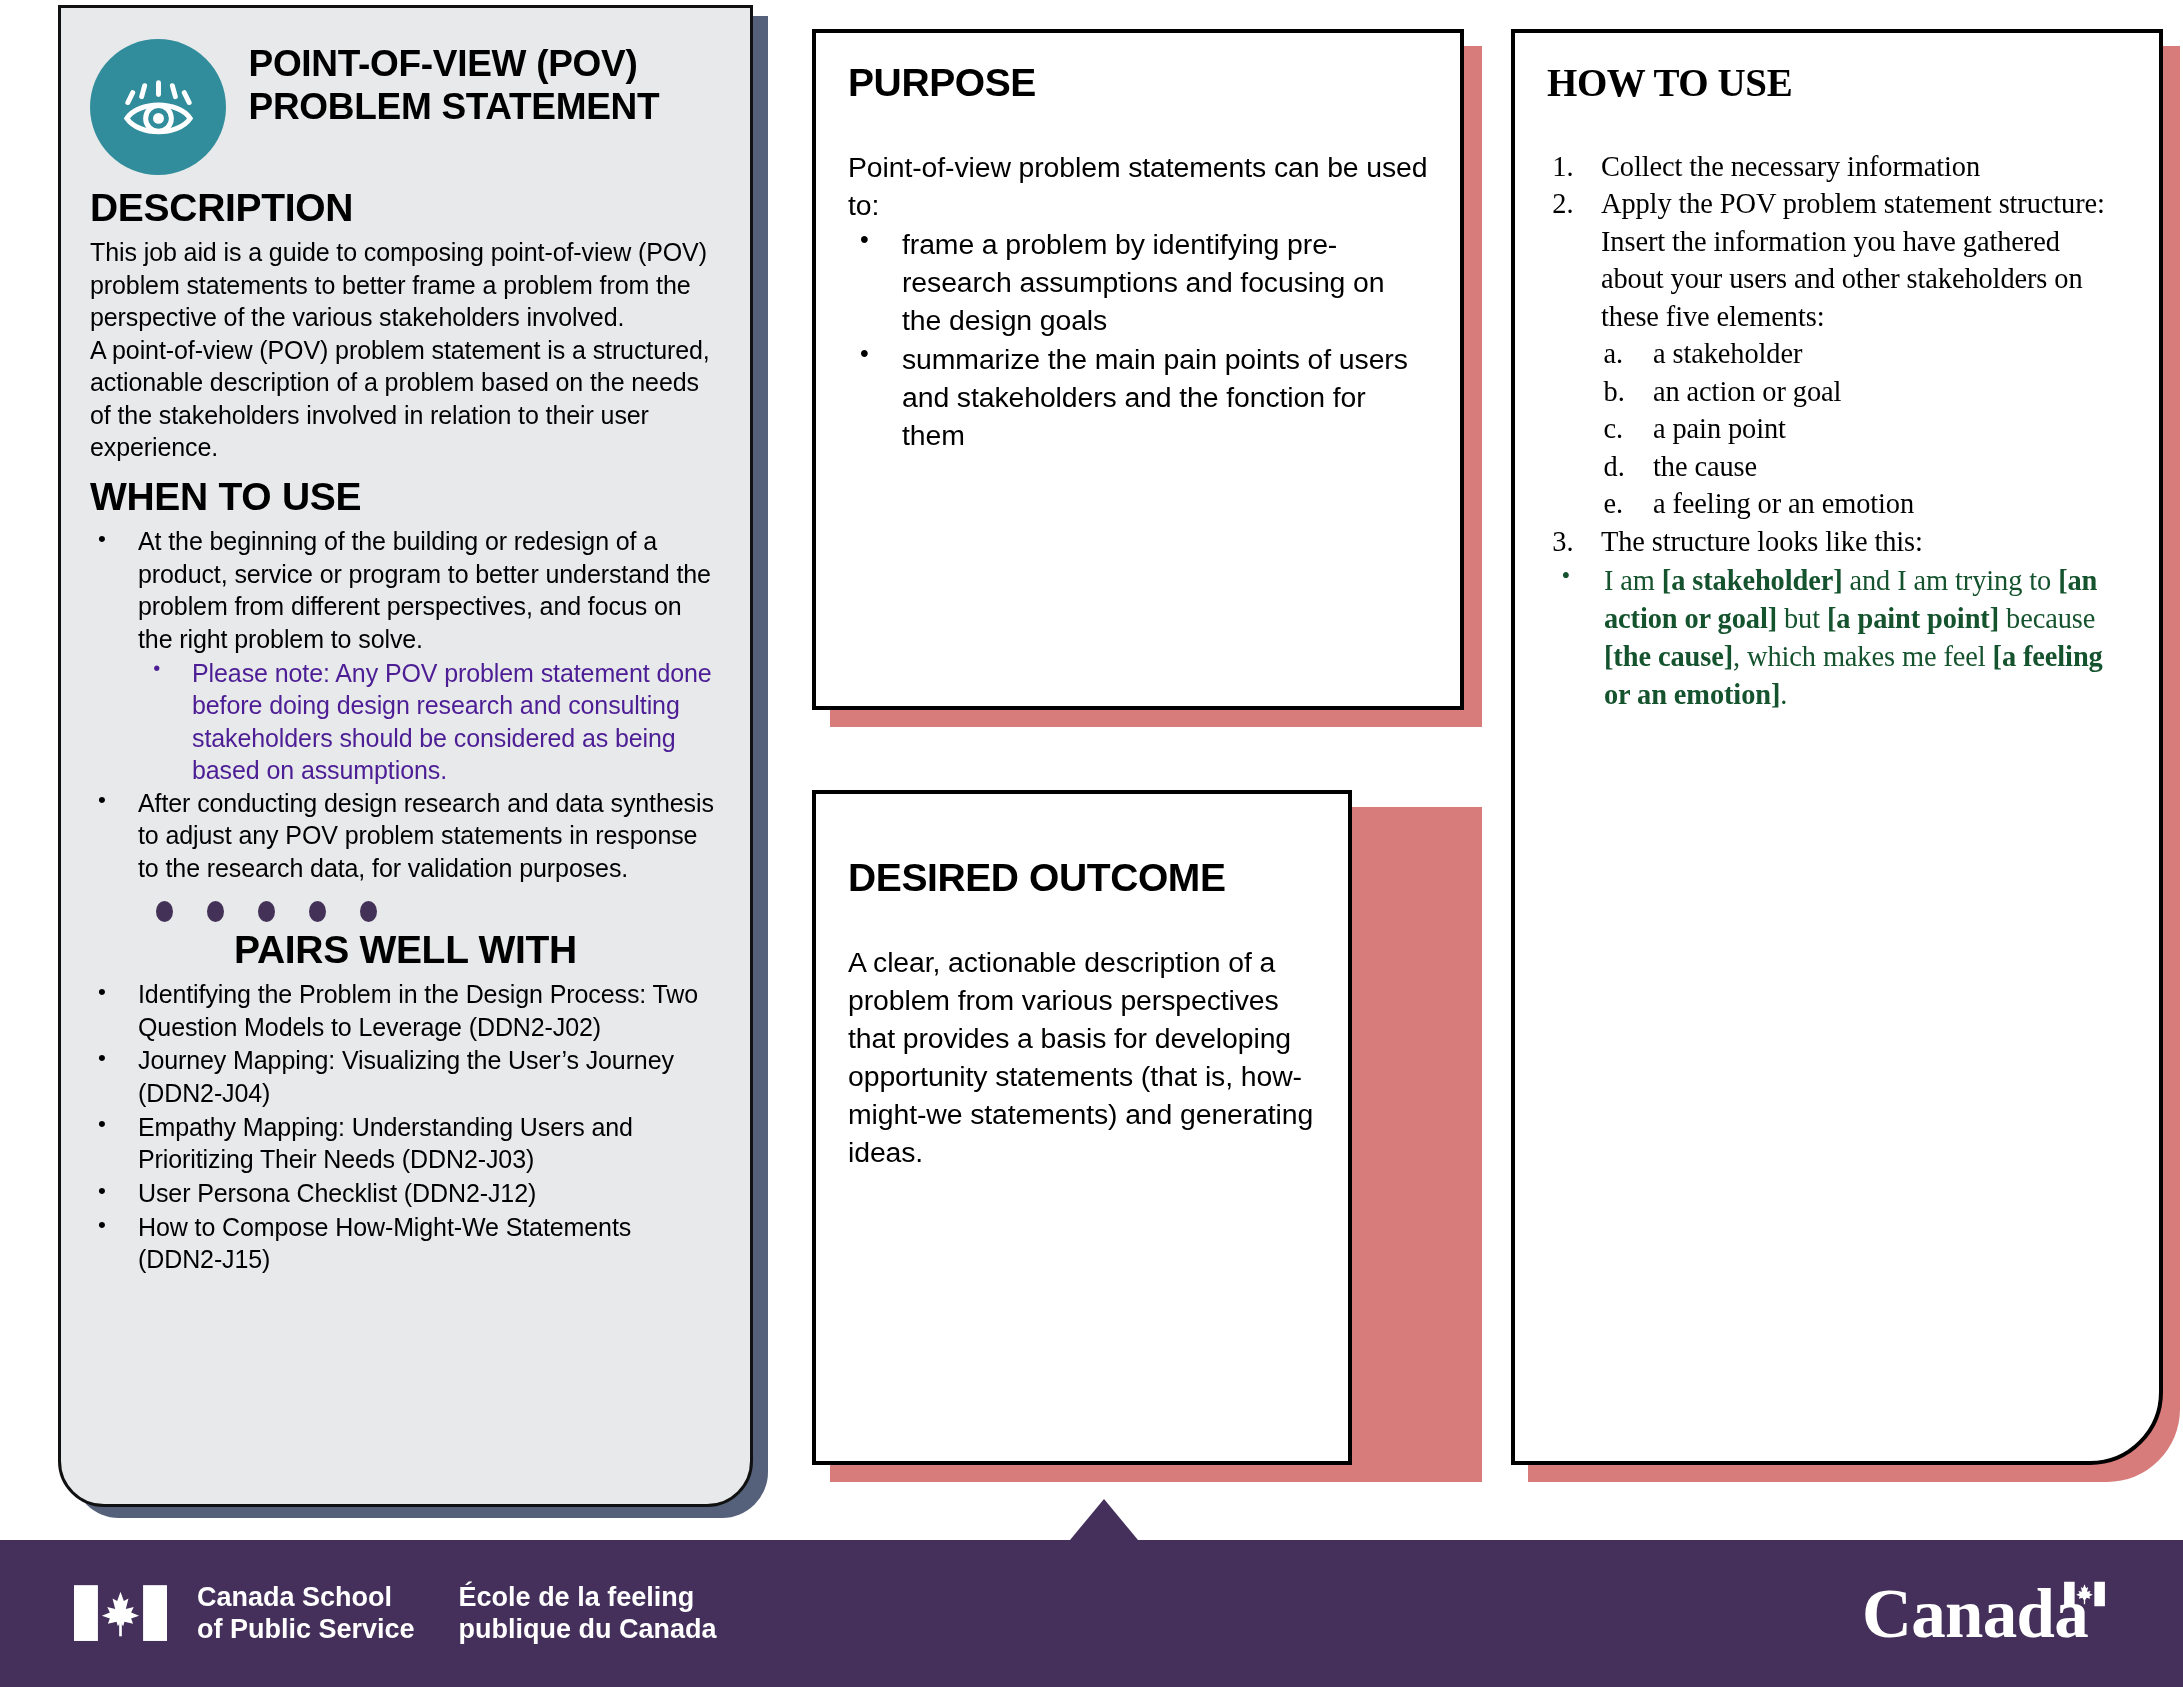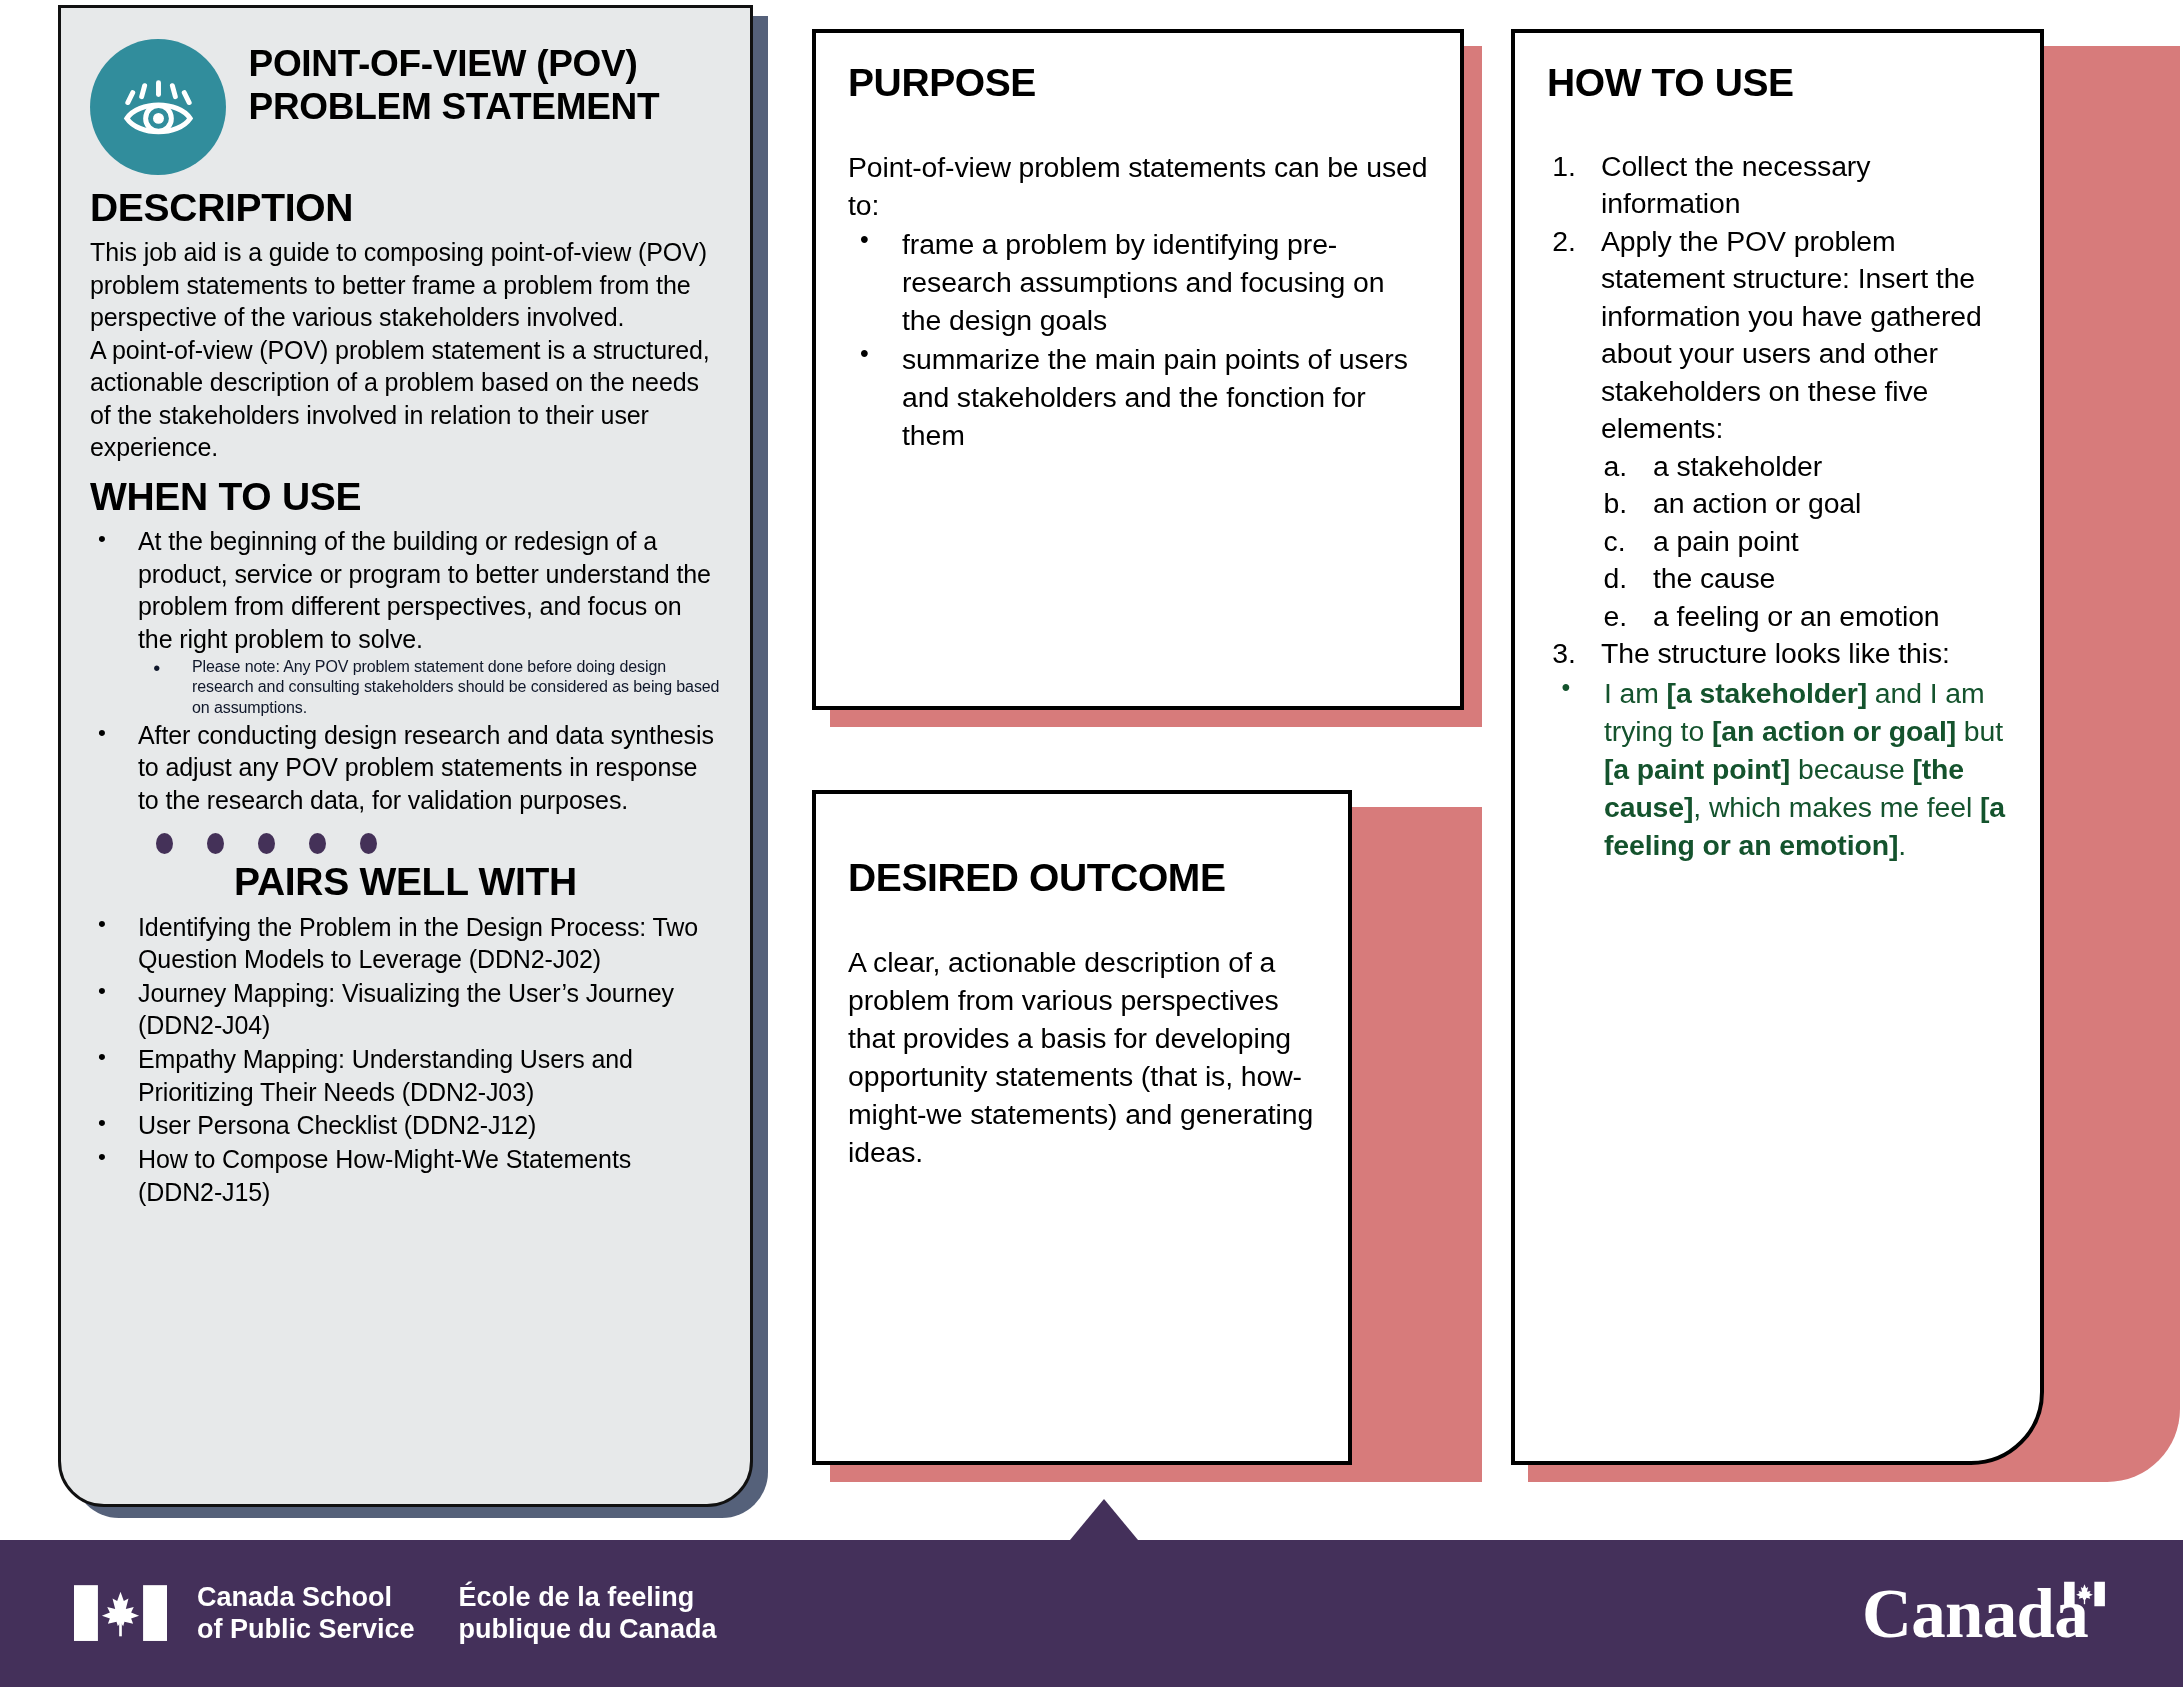--- a/index.html
+++ b/index.html
@@ -101,23 +101,23 @@
   ul.bul > li::before {
     content: "\2022";
     position: absolute;
     left: 8px;
     top: -1.3px;
     font-size: 22.5px;
   }
   ul.bul2 > li {
     position: relative;
     padding-left: 48px;
-    font-size: 16px;
+    font-size: 25px;
     line-height: 1.30;
-    color: #0f172a;
+    color: #4c1d95;
     letter-spacing: -0.1px;
   }
   ul.bul2 > li::before {
     content: "\2022";
     position: absolute;
     left: 9.3px;
     top: -2px;
     font-size: 20px;
   }
   .subbul { margin-left: 54px; margin-top: 1.3px; }
@@ -378,21 +378,21 @@
         <div class="gap-md"></div>
         <div class="card-title">DESIRED OUTCOME</div>
         <div class="gap-lg"></div>
         <div class="card-body">A clear, actionable description of a problem from various perspectives that provides a basis for developing opportunity statements (that is, how-might-we statements) and generating ideas.</div>
       </div>
     </div>
   </div>
 
   <div class="card-wrap">
     <div class="card-shadow" style="left:1528px; top:46px; width:652px; height:1436px; border-radius:0 0 73px 0;"></div>
-    <div class="card" style="left:1511px; top:29px; width:533px; height:1436px; border-radius:0 0 73px 0;">
+    <div class="card" style="left:1511px; top:29px; width:652px; height:1436px; border-radius:0 0 73px 0;font-family:Liberation Serif, serif;">
       <div class="card-inner">
         <div class="card-title">HOW TO USE</div>
         <div class="gap-lg"></div>
         <ol class="num">
           <li>
             <span class="mk">1.</span>
             <span>Collect the necessary information</span>
           </li>
           <li>
             <span class="mk">2.</span>

